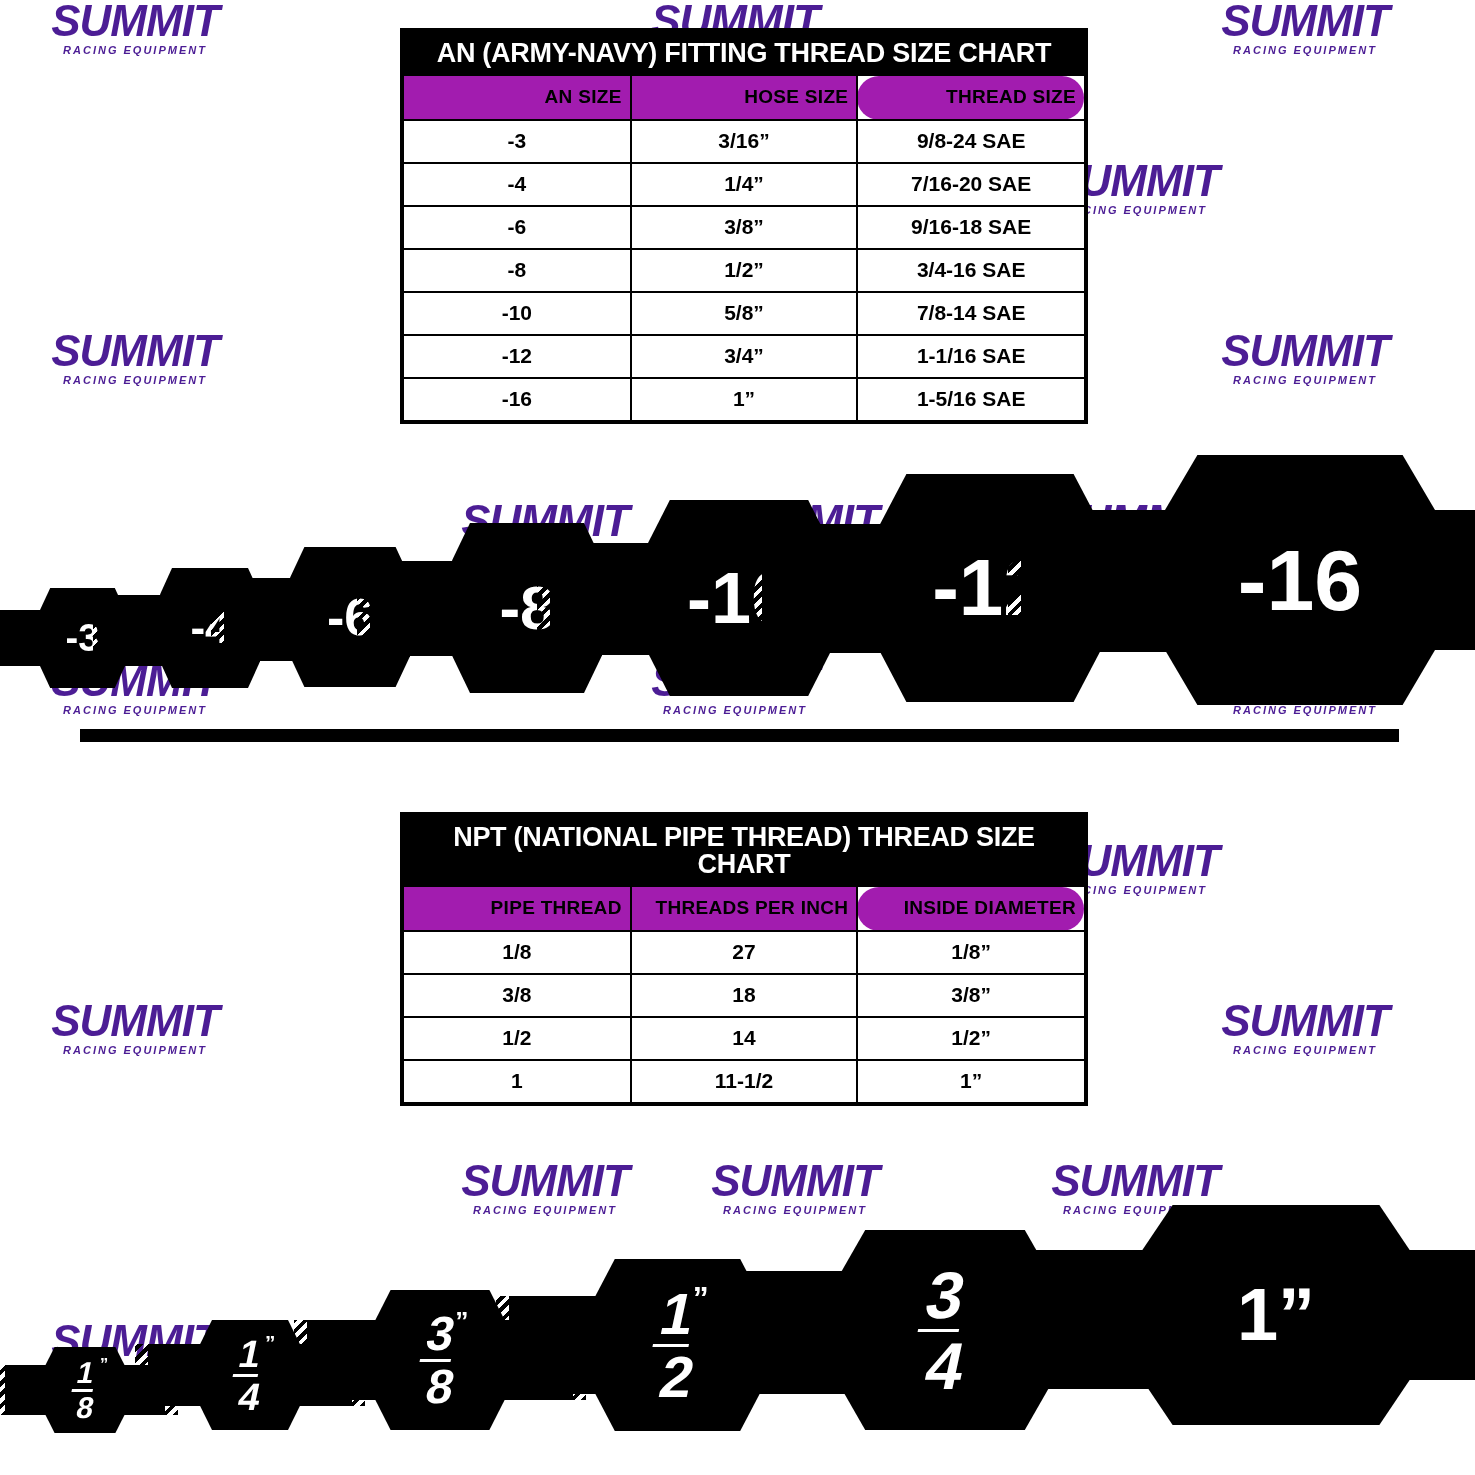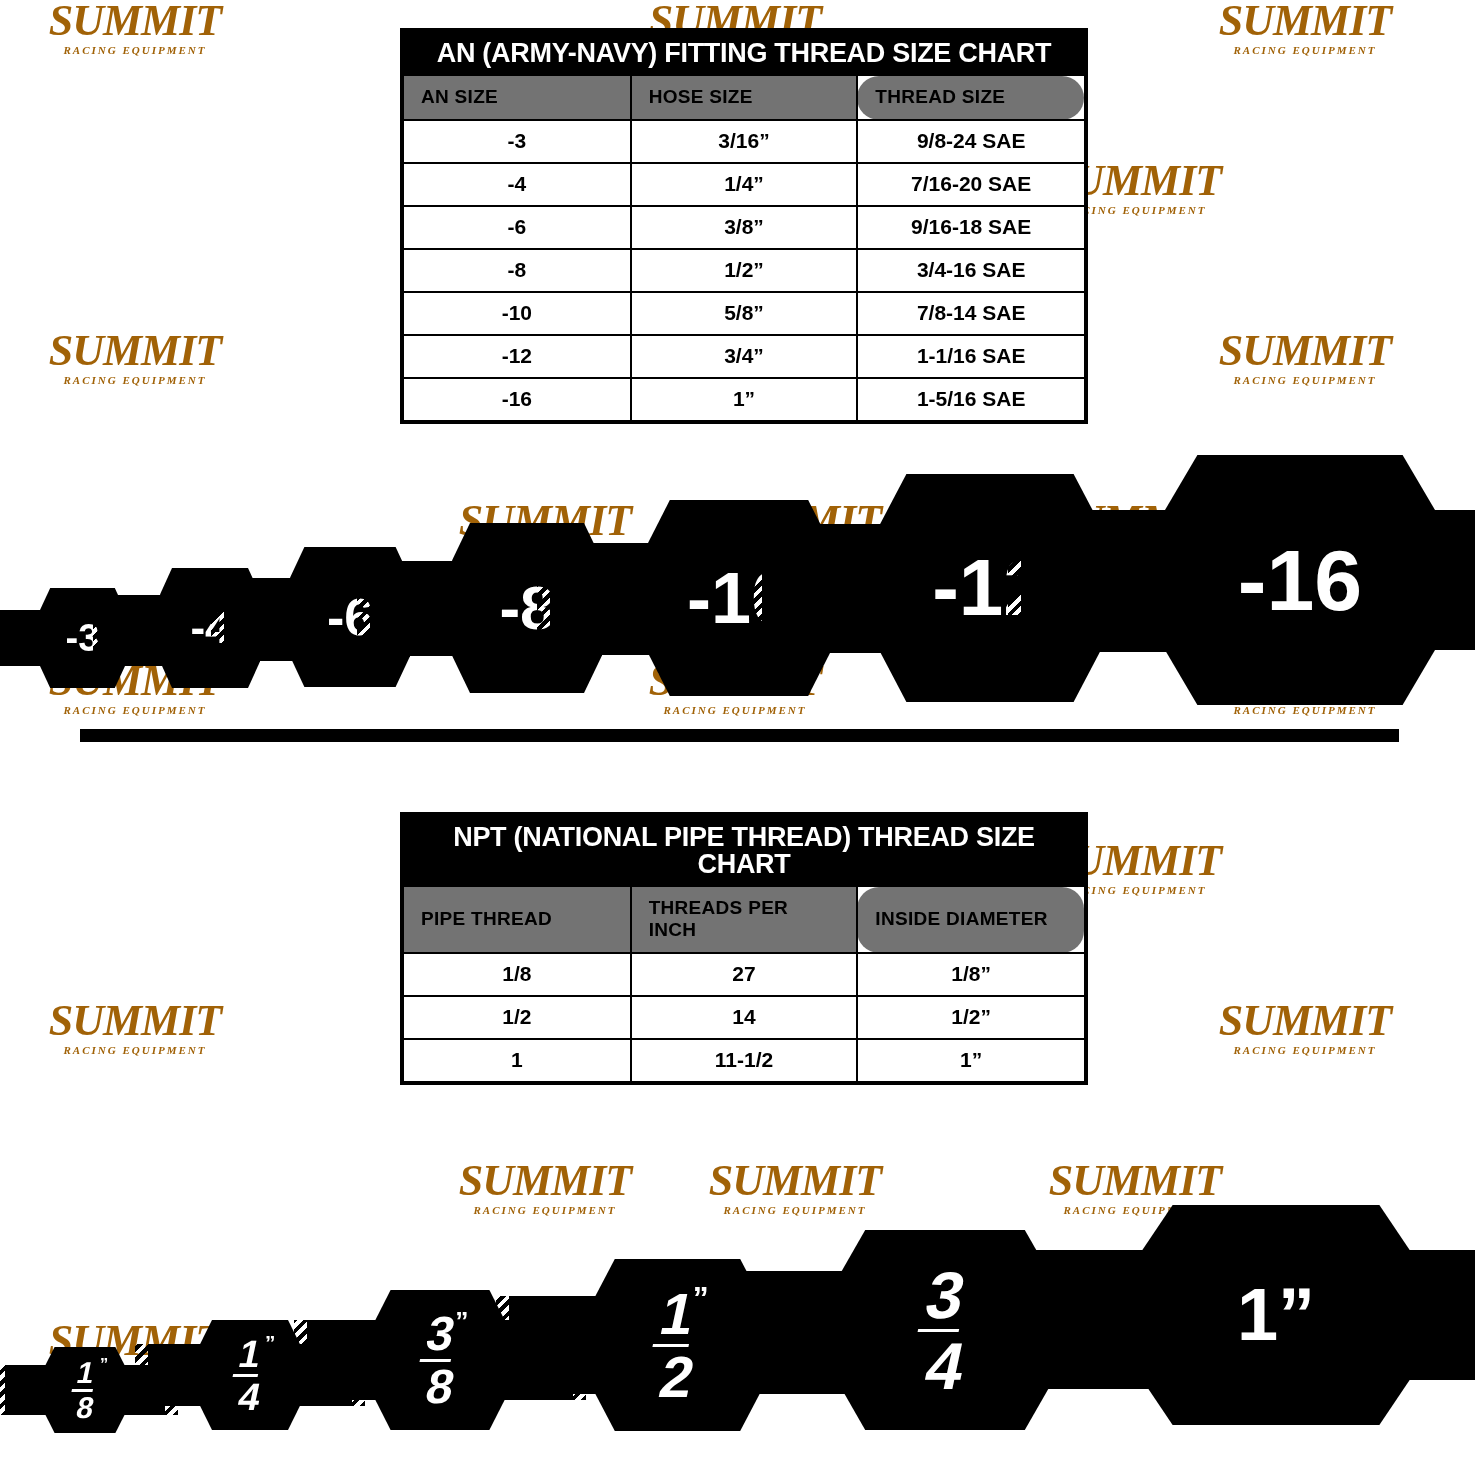--- a/index.html
+++ b/index.html
@@ -18,22 +18,22 @@
   
   #watermarks {
     position: absolute;
     inset: 0;
     z-index: 0;
     pointer-events: none;
   }
   .wm {
     position: absolute;
     width: 230px;
-    color: #a16207;
-    font-family: Liberation Serif, serif;
+    color: #4c1d95;
+    font-family: Liberation Sans, sans-serif;
     text-align: center;
     user-select: none;
   }
   .wm .wm-main {
     font-size: 44px;
     font-weight: bold;
     font-style: italic;
     letter-spacing: -1px;
     line-height: 0.95;
   }
@@ -69,28 +69,28 @@
     letter-spacing: -0.3px;
     padding: 8px 0 9px;
     line-height: 1;
   }
   table.grid {
     border-collapse: collapse;
     width: 100%;
     table-layout: fixed;
   }
   table.grid th {
-    background: #737373;
+    background: #a21caf;
     color: #000;
     font-size: 19px;
     font-weight: bold;
     letter-spacing: 0.3px;
-    padding: 10px 17px 11px;
+    padding: 10px 8px 11px;
     border: 2px solid #000;
-    text-align: left;
+    text-align: right;
   }
   table.grid td {
     font-size: 21px;
     font-weight: bold;
     text-align: center;
     padding: 8px 0 9px;
     border: 2px solid #000;
     color: #000;
   }
   table.grid tr td:first-child,
@@ -408,20 +408,25 @@
           <th>INSIDE DIAMETER</th>
         </tr>
       </thead>
       <tbody id="npt-body">
           <tr>
             <td>1/8</td>
             <td>27</td>
             <td>1/8”</td>
           </tr>
           <tr>
+            <td>3/8</td>
+            <td>18</td>
+            <td>3/8”</td>
+          </tr>
+          <tr>
             <td>1/2</td>
             <td>14</td>
             <td>1/2”</td>
           </tr>
           <tr>
             <td>1</td>
             <td>11-1/2</td>
             <td>1”</td>
           </tr>
         </tbody>

